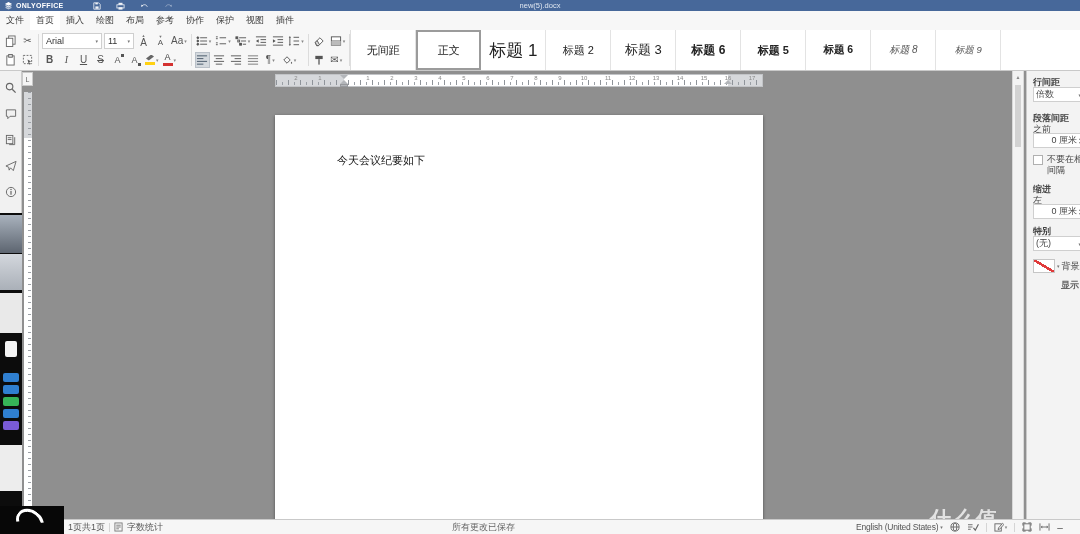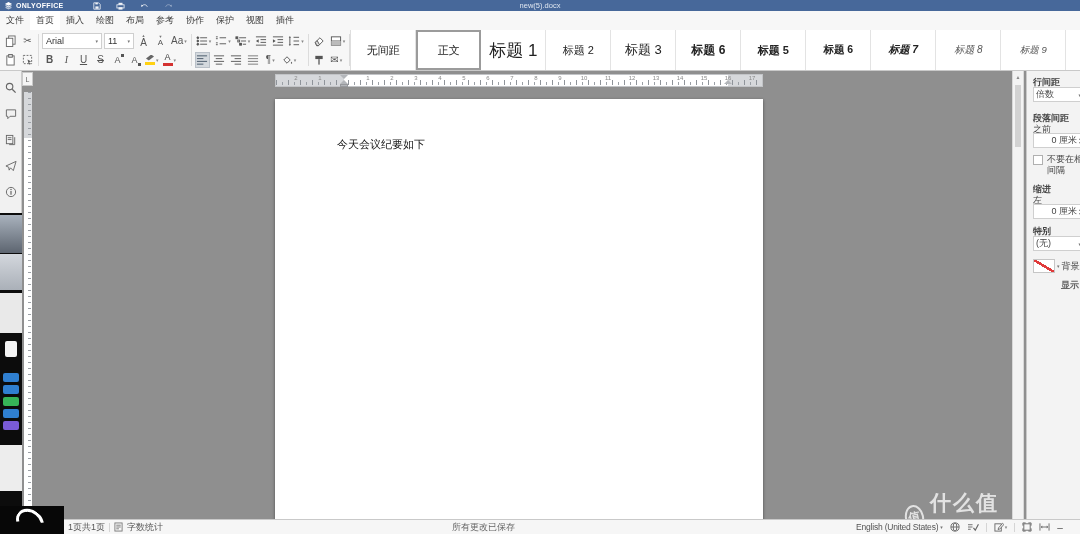--- a/index.html
+++ b/index.html
@@ -87,21 +87,21 @@
   .m-mid{left:64px;top:5px;border-left:4px solid transparent;border-right:4px solid transparent;
          border-bottom:4px solid #b3b6ba;}
   .m-box{position:absolute;left:64px;top:9px;width:8px;height:3px;background:#b3b6ba;border:1px solid #97999d;box-sizing:border-box;}
   .m-right{left:448px;top:5px;border-left:4px solid transparent;border-right:4px solid transparent;
            border-bottom:4px solid #b3b6ba;}
   #vruler{position:absolute;left:24px;top:92px;width:8px;height:427px;background:#d6d8db;}
   #vruler .white{position:absolute;left:0;top:46px;bottom:0;width:100%;background:#fff;}
   #vruler .ticks{position:absolute;top:0;bottom:0;right:1px;width:3px;
     background:repeating-linear-gradient(180deg,#9ba0a6 0 1px,transparent 1px 6px);}
   
-  #canvas{position:absolute;left:32px;top:92px;width:980px;height:427px;background:#8f8f8f;overflow:hidden;}
+  #canvas{position:absolute;left:32px;top:108px;width:980px;height:427px;background:#8f8f8f;overflow:hidden;}
   #page{position:absolute;left:243px;top:7px;width:488px;height:440px;background:#fff;
         box-shadow:0 1px 3px rgba(0,0,0,.45);cursor:text;}
   #doc-text{position:absolute;left:62px;top:38px;font-size:11px;color:#161616;margin:0;}
   #watermark{position:absolute;left:873px;top:397px;display:flex;align-items:center;gap:6px;opacity:.9;}
   .wm-badge{width:21px;height:21px;border:2px solid #ececec;border-radius:50%;color:#ececec;
             font-size:12px;font-weight:bold;display:flex;align-items:center;justify-content:center;
             transform:rotate(-12deg);}
   .wm-text{font-size:21px;font-weight:bold;color:#ececec;letter-spacing:2px;}
   
   #scrollbar-v{position:absolute;left:1012px;top:71px;width:12px;height:448px;background:#f3f3f3;
@@ -442,21 +442,20 @@
 
     <div id="style-gallery">
       <div class="gcell g-nospace">无间距</div>
       <div class="gcell sel g-normal">正文</div>
       <div class="gcell g-h1">标题 1</div>
       <div class="gcell g-h2">标题 2</div>
       <div class="gcell g-h3">标题 3</div>
       <div class="gcell g-h4">标题 6</div>
       <div class="gcell g-h5">标题 5</div>
       <div class="gcell g-h6">标题 6</div>
-      <div class="gcell g-h7">标题 7</div>
       <div class="gcell g-h8">标题 8</div>
       <div class="gcell g-h9">标题 9</div>
     </div>
   </div>
 
   <aside id="left-toolbar">
     <span class="li">
       <svg width="12" height="12" viewBox="0 0 13 13">
           <circle cx="5" cy="5" r="3.5" fill="none" stroke="#666" stroke-width="1.2"></circle>
           <line x1="7.8" y1="7.8" x2="11.5" y2="11.5" stroke="#666" stroke-width="1.4"></line>

